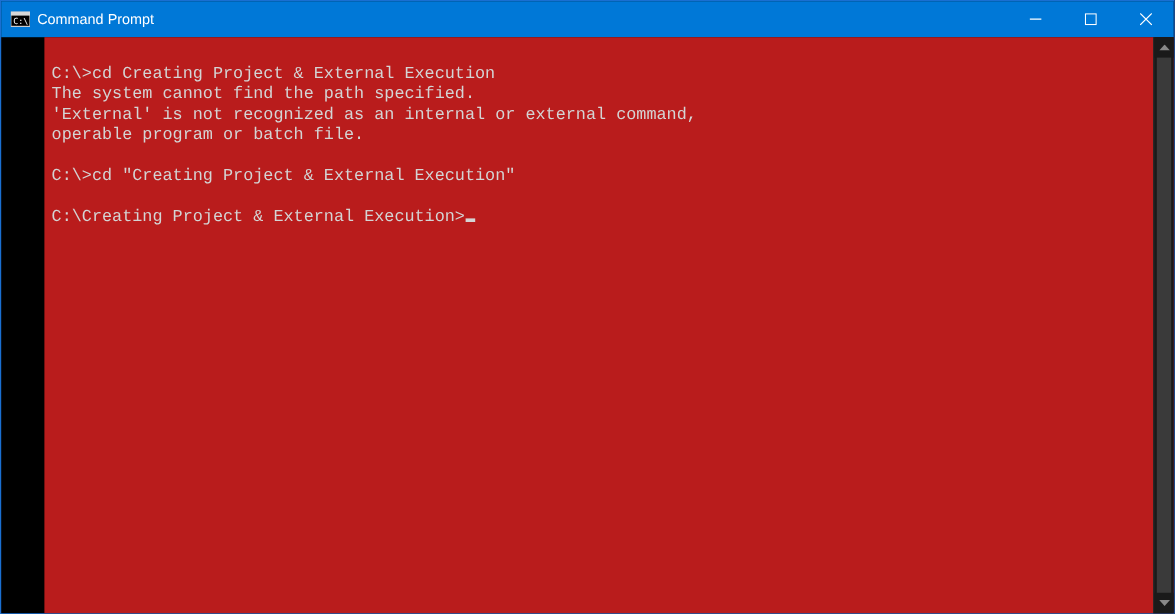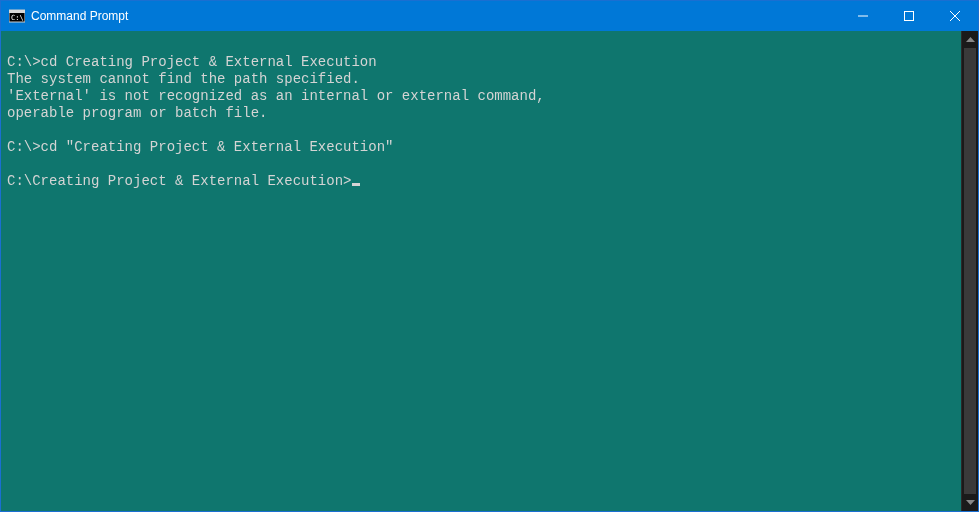--- a/index.html
+++ b/index.html
@@ -42,23 +42,24 @@
       width: 46px;
       height: 100%;
       display: flex;
       align-items: center;
       justify-content: center;
       color: #fff;
     }
     .win-btn svg { stroke: #fff; fill: none; }
     .client {
       flex: 1;
-      background: #0f766e;
+      background: #b91c1c;
       display: flex;
       position: relative;
+      margin-left: 36px;
     }
     .terminal {
       flex: 1;
       padding: 6px 4px 4px 6px;
       font-family: Consolas, "Courier New", monospace;
       font-size: 14px;
       line-height: 17px;
       color: #d4d4d4;
       white-space: pre;
       overflow: hidden;

